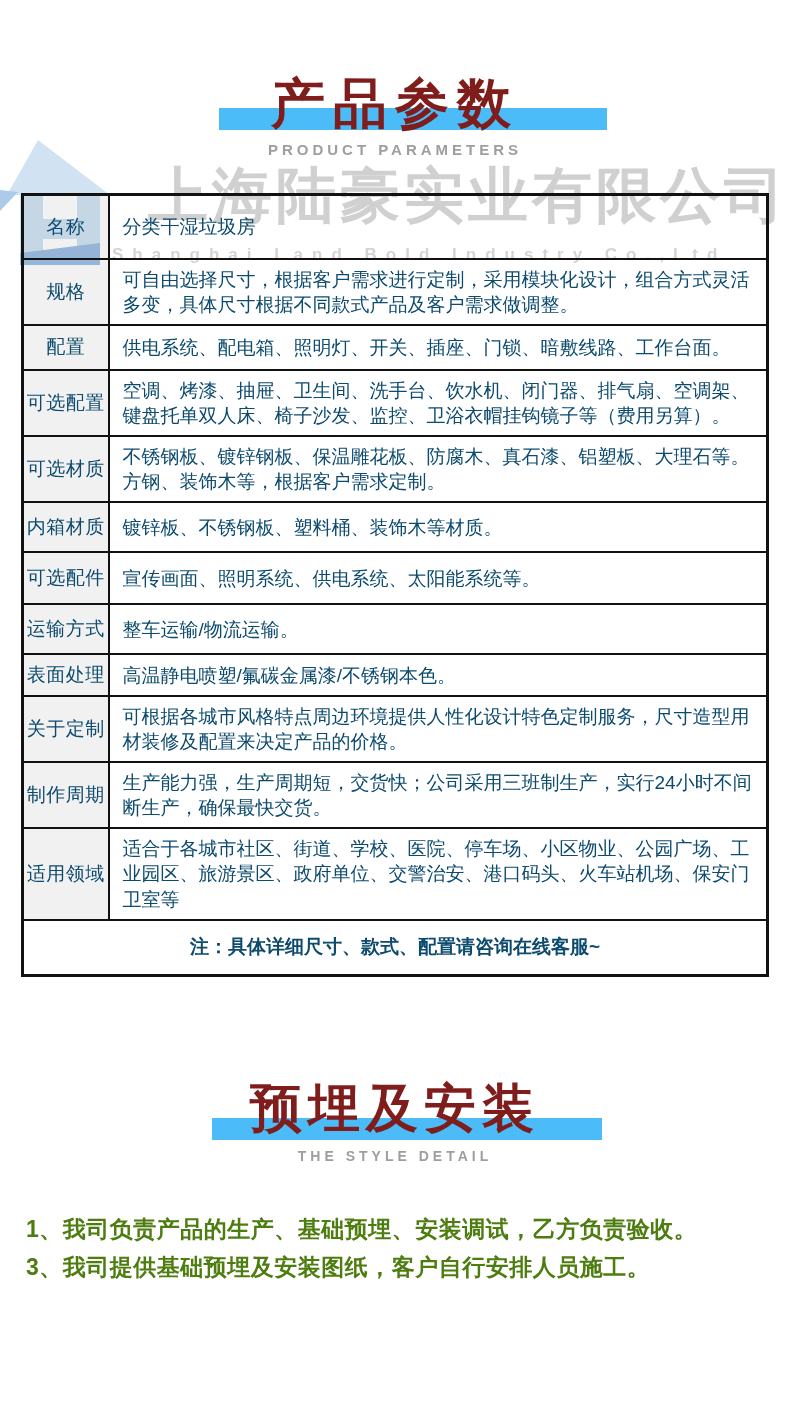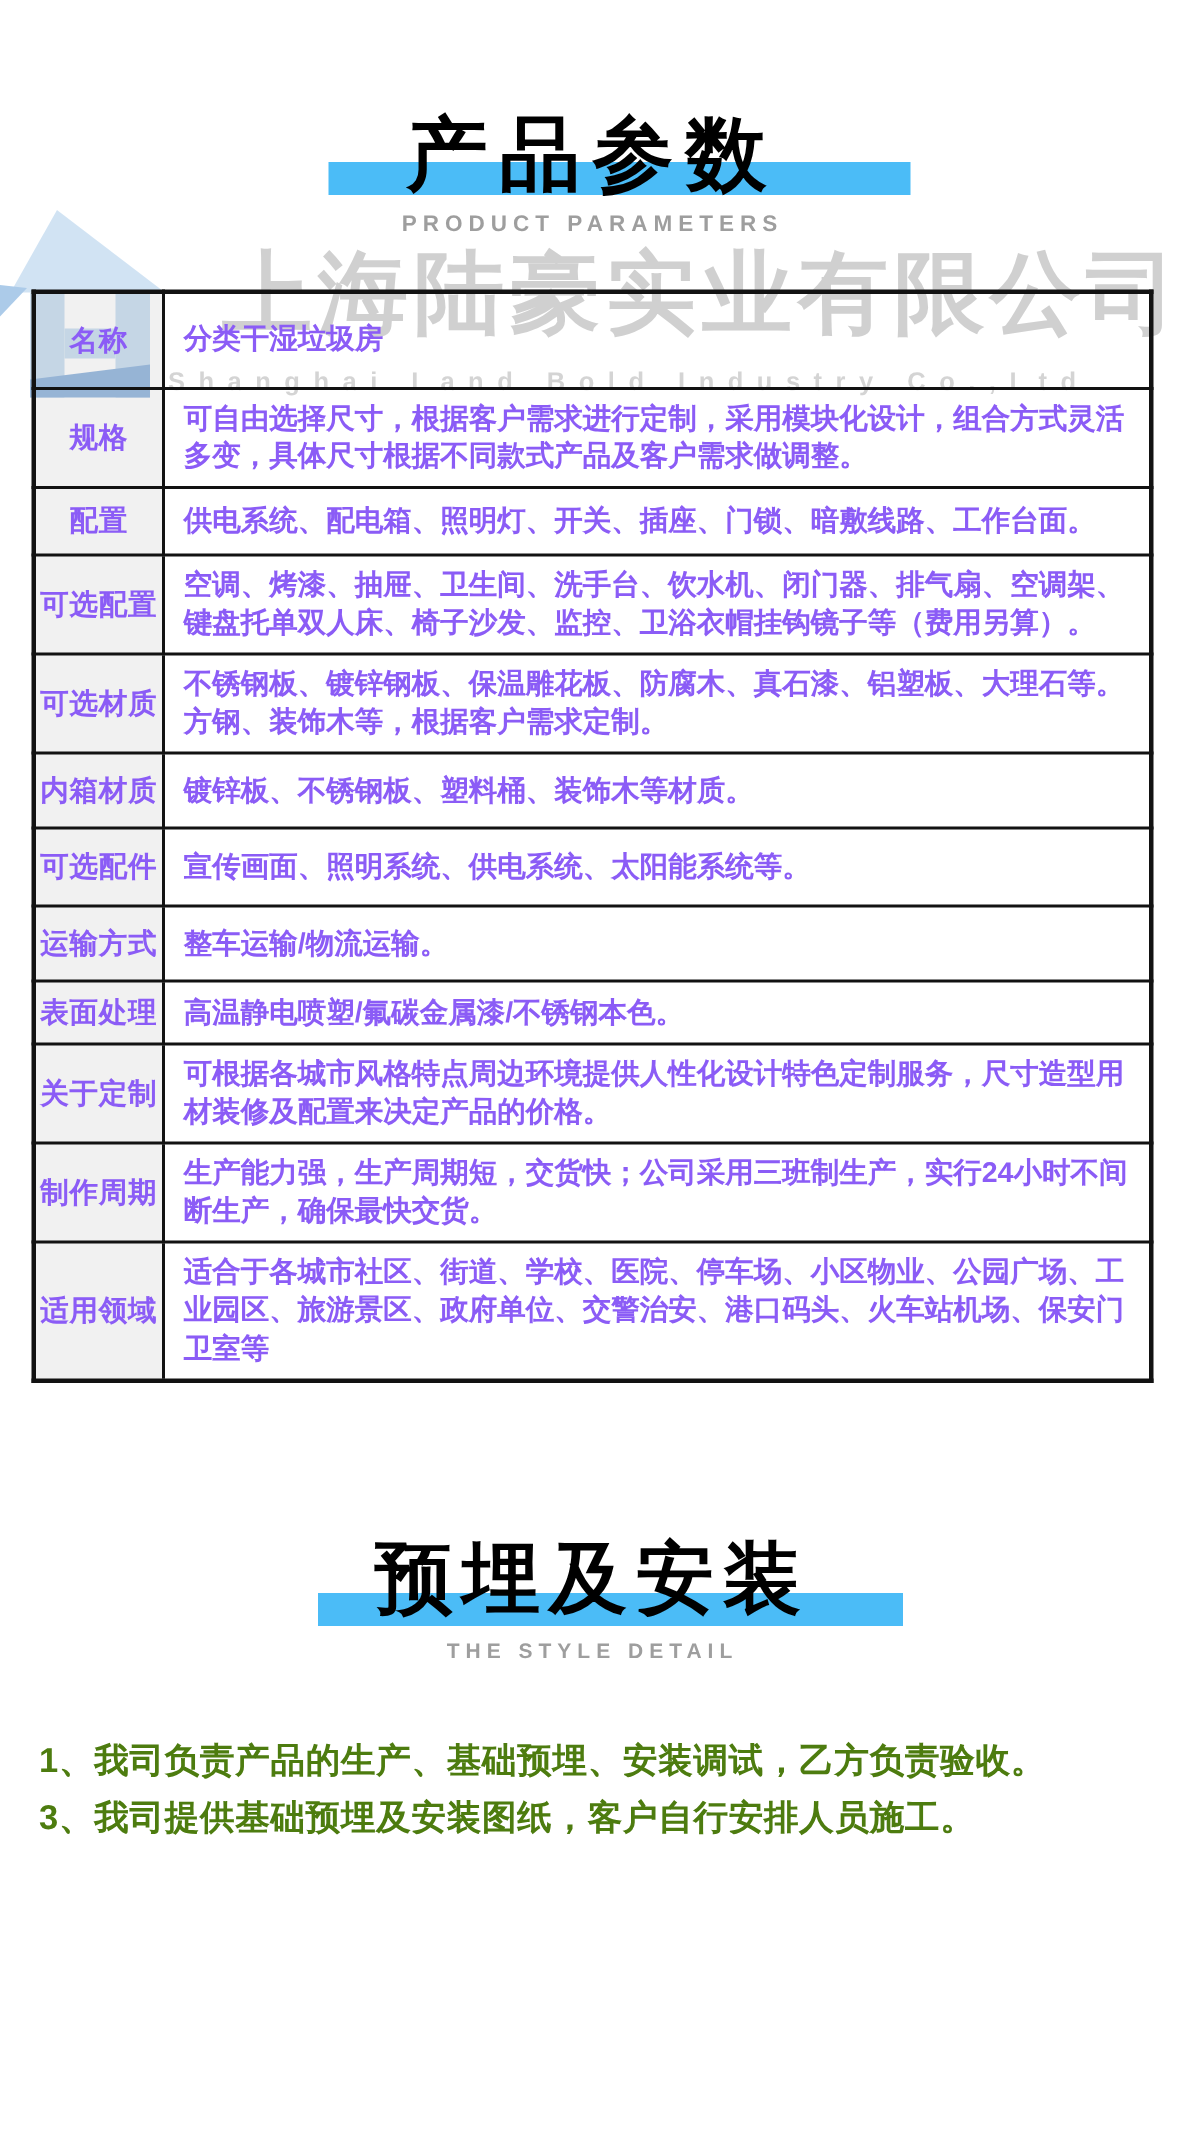--- a/index.html
+++ b/index.html
@@ -29,21 +29,21 @@
   }
 
   
   .content { position: relative; z-index: 1; }
 
   .section-header { text-align: center; }
   .section-header.first { padding-top: 72px; }
   .title-wrap { position: relative; display: inline-block; }
   .big-title {
     position: relative; z-index: 1;
-    font-size: 54px; font-weight: bold; color: #000000;
+    font-size: 54px; font-weight: bold; color: #7f1d1d;
     letter-spacing: 8px; line-height: 1.15; white-space: nowrap;
   }
   .title-bar {
     position: absolute; z-index: 0; height: 22px;
     background: #4bbcf7;
   }
   .title-bar.bar1 { left: -52px; right: -88px; bottom: 4px; }
   .title-bar.bar2 { left: -38px; right: -62px; bottom: -1px; }
   .sub-title {
     margin-top: 7px;
@@ -53,23 +53,22 @@
 
   
   table.params {
     width: 748px; margin: 35px auto 0;
     border-collapse: collapse;
     border: 3px solid #121212;
     background: transparent;
   }
   table.params td {
     border: 2px solid #121212;
-    font-size: 19px; color: #8b5cf6;
+    font-size: 19px; color: #0c4a6e;
     vertical-align: middle;
-    font-weight: bold;
   }
   td.cell-label {
     width: 86px; background: rgba(20,20,20,0.06);
     text-align: center; padding: 4px 2px;
     letter-spacing: 0.5px;
   }
   td.cell-value { padding: 7px 10px 7px 13px; line-height: 1.32; }
   td.cell-note {
     text-align: center; font-weight: bold; font-size: 20px;
     padding: 12px 6px; color: #111;
@@ -161,20 +160,23 @@
           <td class="cell-value">可根据各城市风格特点周边环境提供人性化设计特色定制服务，尺寸造型用材装修及配置来决定产品的价格。</td>
         </tr>
         <tr style="height:64px;">
           <td class="cell-label">制作周期</td>
           <td class="cell-value">生产能力强，生产周期短，交货快；公司采用三班制生产，实行24小时不间断生产，确保最快交货。</td>
         </tr>
         <tr style="height:80px;">
           <td class="cell-label">适用领域</td>
           <td class="cell-value">适合于各城市社区、街道、学校、医院、停车场、小区物业、公园广场、工业园区、旅游景区、政府单位、交警治安、港口码头、火车站机场、保安门卫室等</td>
         </tr>
+        <tr style="height:56px;">
+          <td class="cell-note" colspan="2">注：具体详细尺寸、款式、配置请咨询在线客服~</td>
+        </tr>
       </tbody>
     </table>
 
     <div class="section-header second">
       <div class="title-wrap">
         <div class="title-bar bar2"></div>
         <div class="big-title t2">预埋及安装</div>
       </div>
       <div class="sub-title s2">THE STYLE DETAIL</div>
     </div>

